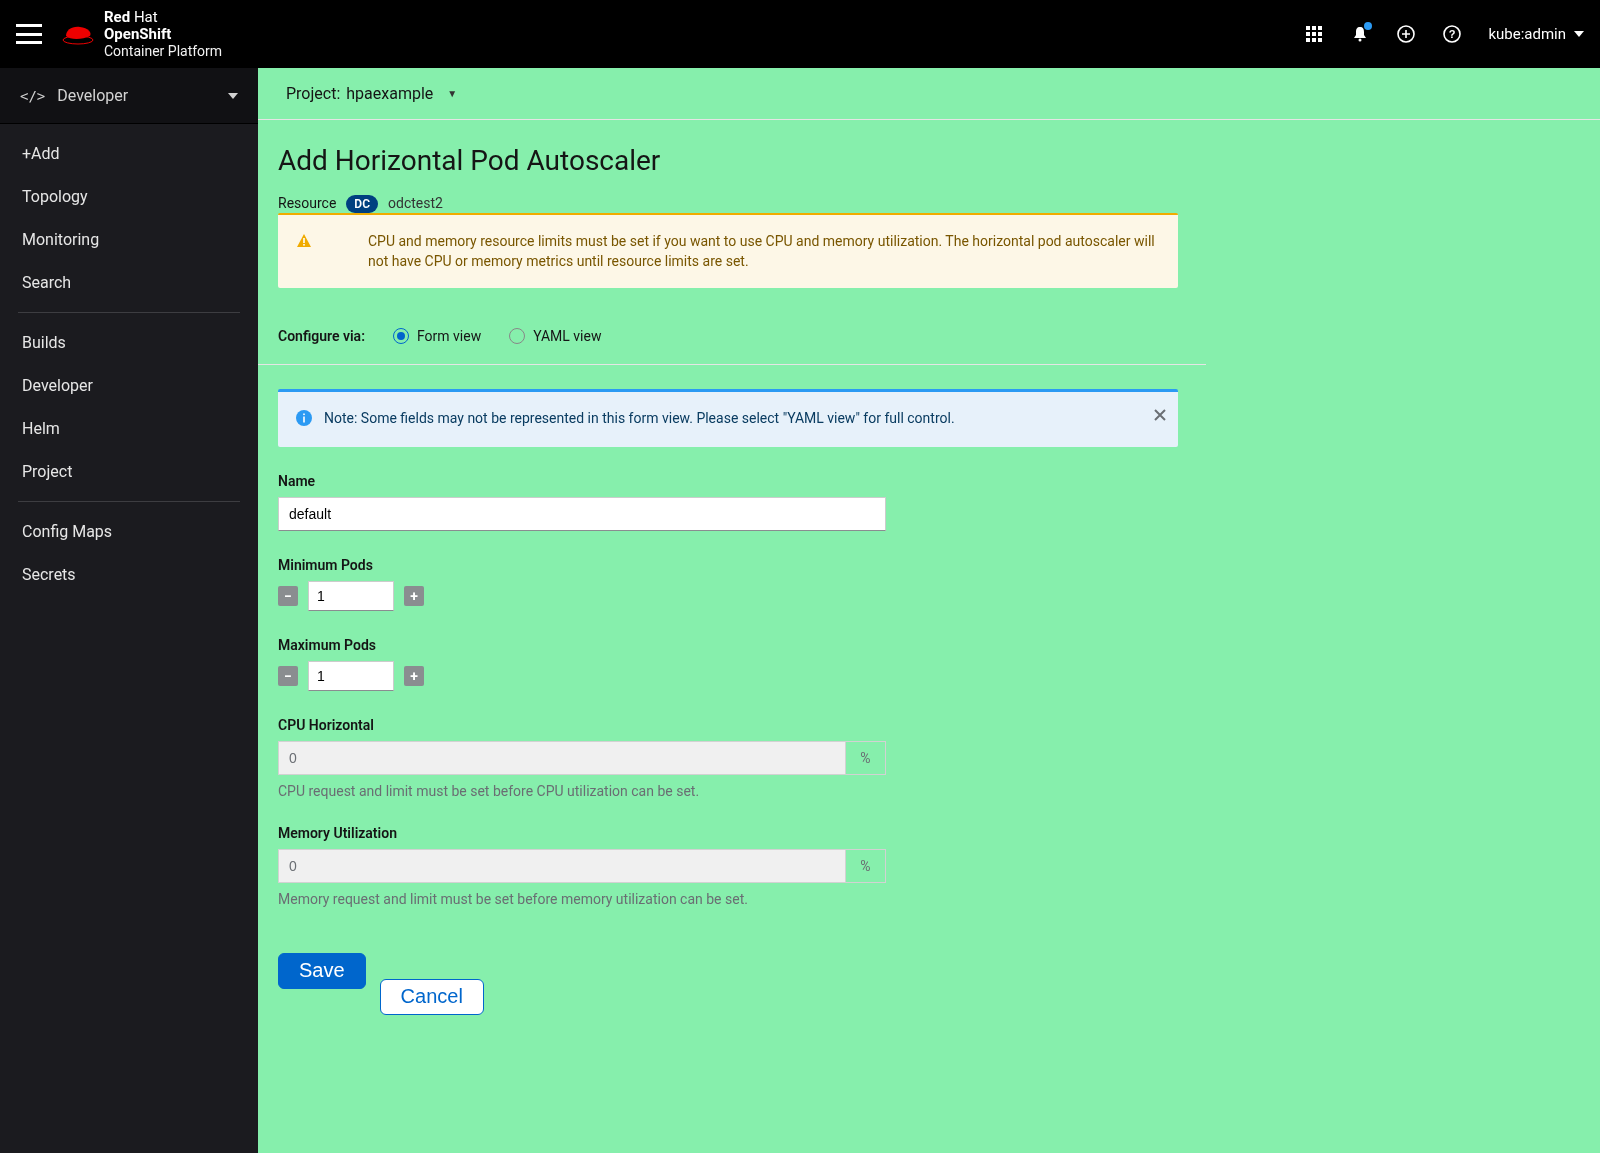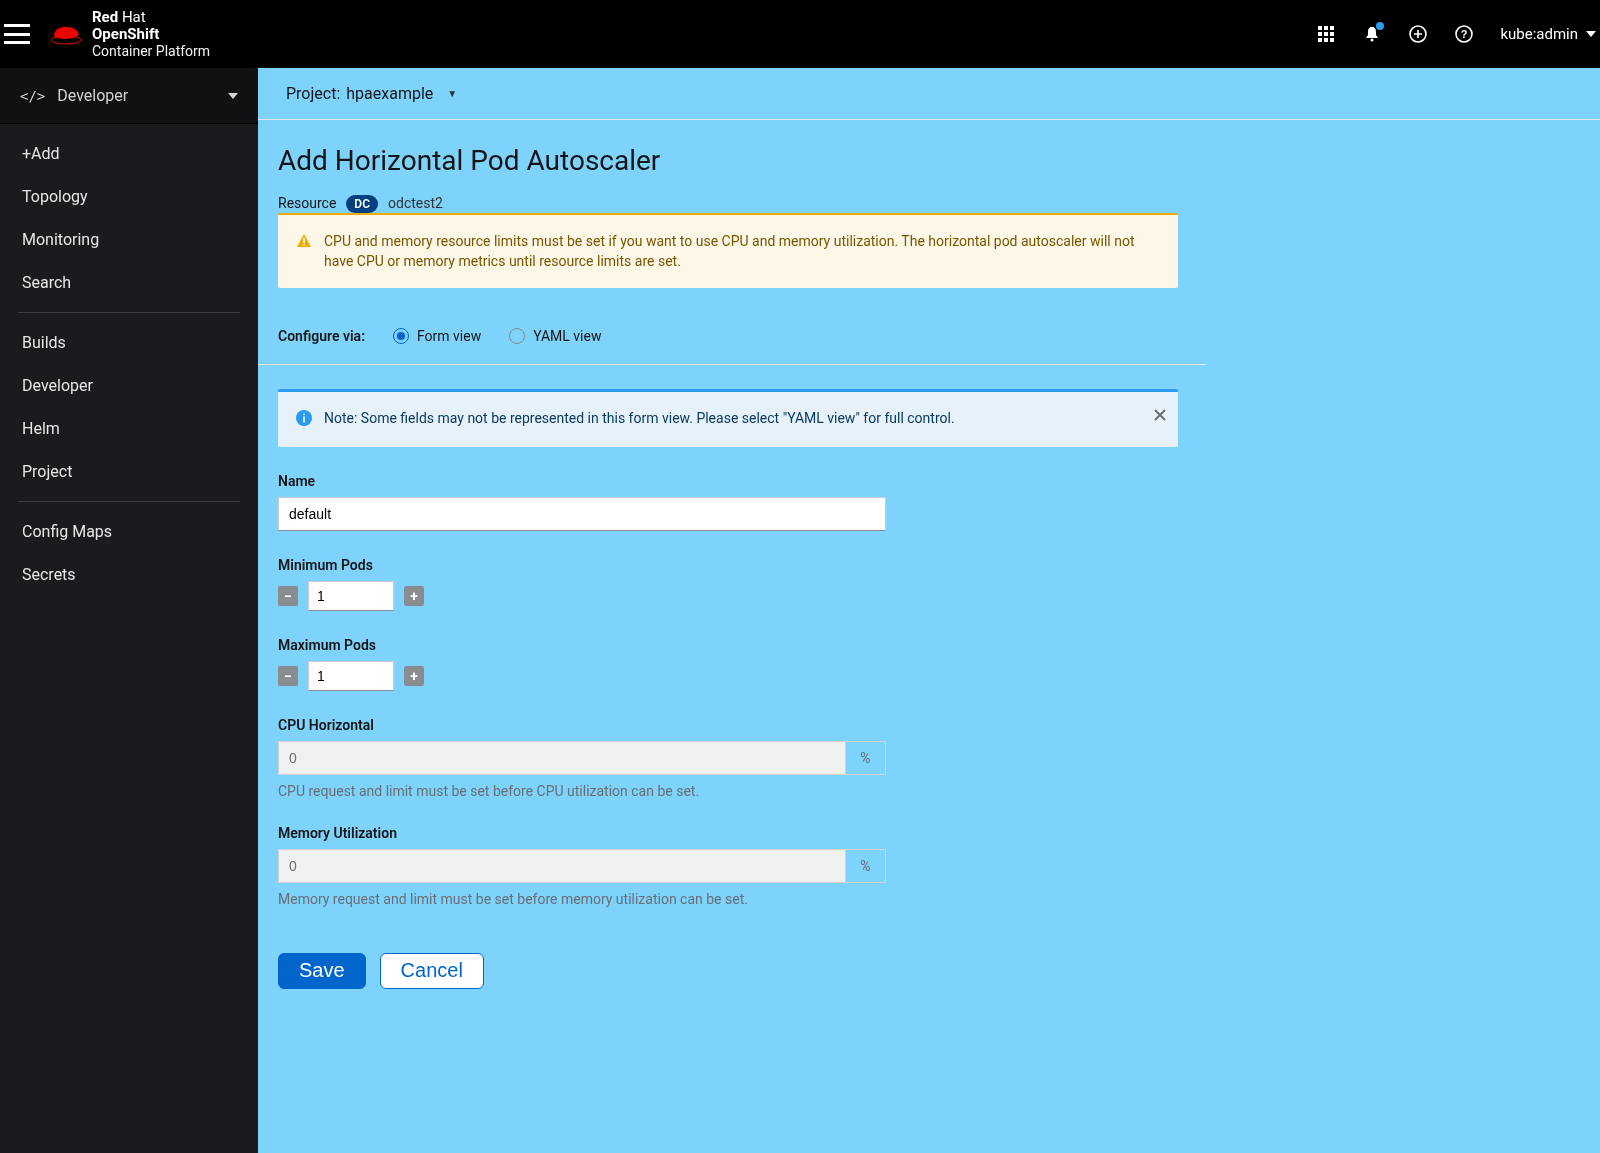--- a/index.html
+++ b/index.html
@@ -13,21 +13,21 @@
     overflow: hidden;
   }
 
   
   .masthead {
     background: #000;
     color: #fff;
     height: 68px;
     display: flex;
     align-items: center;
-    padding: 0 4px;
+    padding: 0 16px;
     justify-content: space-between;
   }
   .masthead-left {
     display: flex;
     align-items: center;
     gap: 20px;
   }
   .hamburger {
     width: 26px;
     height: 20px;
@@ -101,21 +101,21 @@
   }
   .sidebar-divider {
     border-top: 1px solid #3d3d41;
     margin: 8px 18px;
   }
 
   
   .main {
     flex: 1;
     overflow: auto;
-    background: #7dd3fc;
+    background: #86efac;
   }
   .project-bar {
     padding: 16px 28px;
     border-bottom: 1px solid #e5e5e5;
     display:flex; align-items:center; gap:14px;
     font-size: 16px;
   }
   .project-bar .caret { font-size:10px; color:#333; }
   .page-body { padding: 24px 20px 40px; max-width: 940px; }
   .page-title { font-size: 28px; font-weight: 400; margin-bottom: 18px; }
@@ -133,21 +133,21 @@
     display:flex; gap:12px;
     font-size:14px;
     line-height: 1.45;
   }
   .alert-warning {
     background:#fdf7e7;
     border-top: 2px solid #f0ab00;
     color:#7d4a00;
   }
   .alert-warning .warn-icon{ color:#f0ab00; flex-shrink:0; margin-top:2px;}
-  .alert-warning .msg { color:#795600;}
+  .alert-warning .msg { color:#795600;margin-left:44px;}
 
   .configure-row{
     display:flex; align-items:center; gap:28px;
     padding: 20px 0;
     border-bottom: 1px solid #e5e5e5;
     margin: 20px -28px 0;
     padding-left: 28px; padding-right:28px;
   }
   .configure-row .lab { font-size:14px; font-weight:600; }
   .radio-opt{ display:flex; align-items:center; gap:8px; font-size:14px; cursor:pointer;}
@@ -201,21 +201,21 @@
   }
   .util-unit{
     width:40px;height:34px;border:1px solid #d2d2d2;border-left:none;
     display:inline-flex;align-items:center;justify-content:center;
     font-size:14px;color:#6a6e73;
   }
   .help-text{ font-size:14px; color:#6a6e73; margin-top:8px;}
   .actions{ margin-top:46px; display:flex; gap:14px;}
   .btn{ height:36px; padding:0 20px; font-size:20px; border-radius:6px; cursor:pointer;}
   .btn-primary{ background:#0066cc; border:1px solid #0066cc; color:#fff;}
-  .btn-secondary{ background:#fff; border:1px solid #0066cc; color:#0066cc;}
+  .btn-secondary{ background:#fff; border:1px solid #0066cc; color:#0066cc;margin-top:26px;}
 </style>
 </head>
 <body>
 
 <header class="masthead">
   <div class="masthead-left">
     <div class="hamburger">
       <span></span>
         <span></span>
         <span></span>

